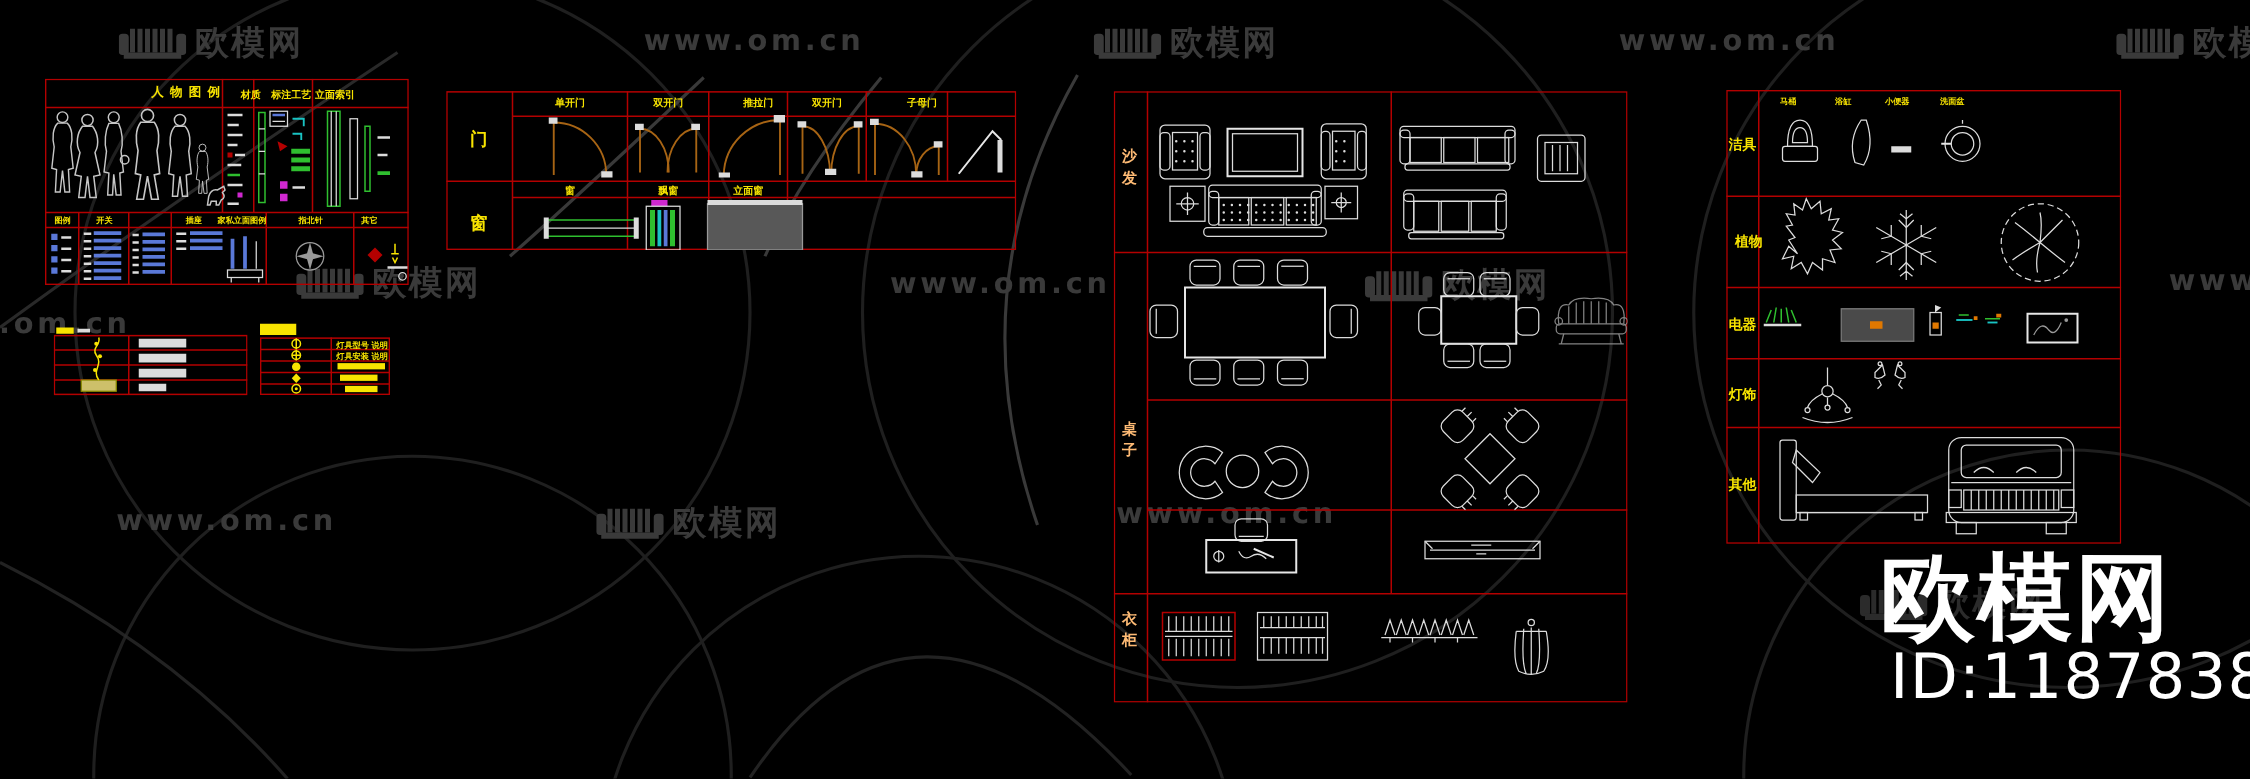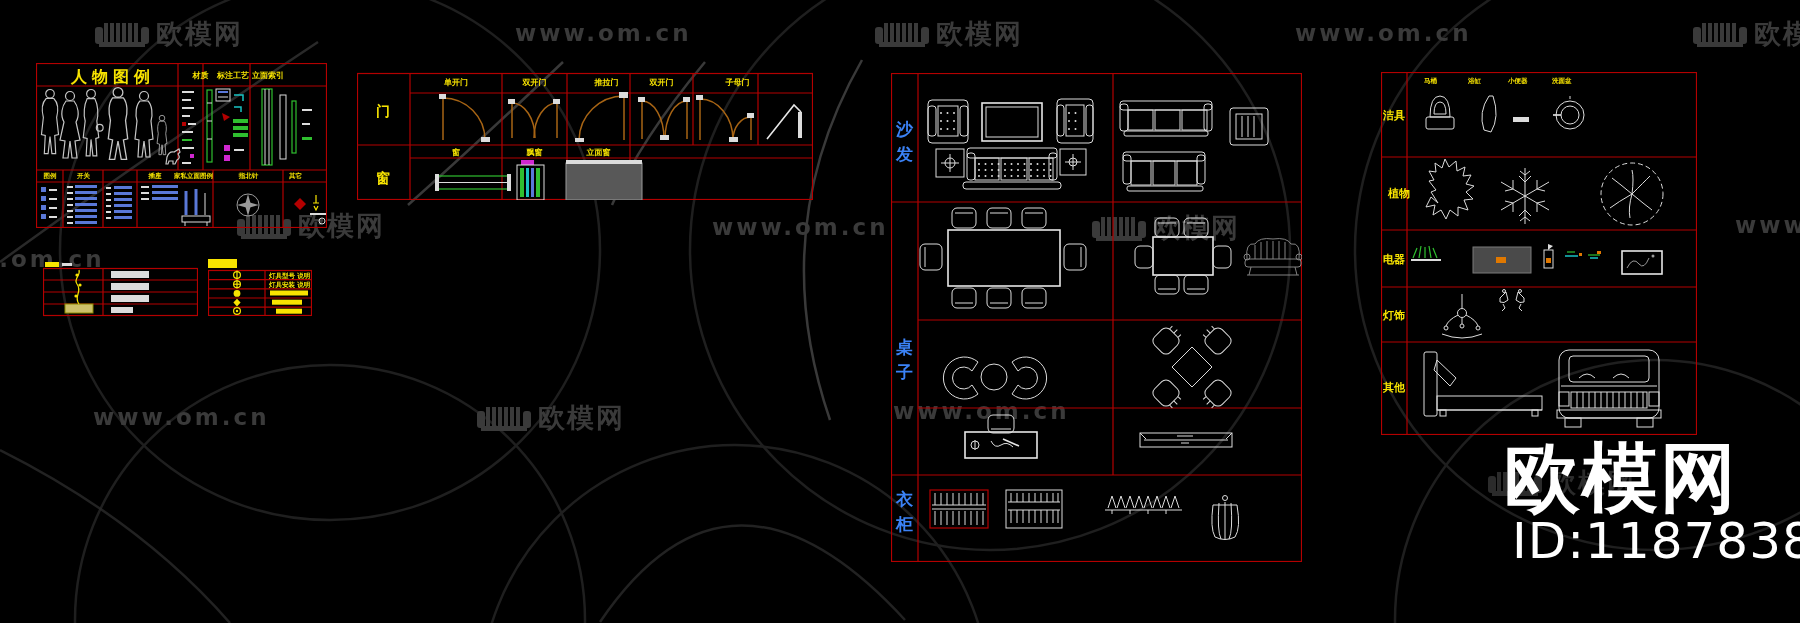--- a/index.html
+++ b/index.html
@@ -7,22 +7,22 @@
          font-family:"DejaVu Sans", sans-serif;}
   svg{display:block;}
   .abs{position:absolute;}
   
   .wm-url{position:absolute;color:#3a3a3a;font-weight:bold;font-size:23px;letter-spacing:3px;white-space:nowrap;}
   .wm-brand{position:absolute;display:flex;align-items:center;gap:7px;color:#3a3a3a;font-weight:bold;font-size:27px;letter-spacing:2px;white-space:nowrap;}
   
   .panel{position:absolute;}
   .panel>svg{position:absolute;left:0;top:0;}
   .lbl{position:absolute;color:#f8e400;font-weight:bold;white-space:nowrap;}
-  .vlbl{position:absolute;color:#3b82f6;font-weight:bold;width:15px;word-break:break-all;
-        line-height:1.45;text-align:center;font-size:17px;}
+  .vlbl{position:absolute;color:#fdba74;font-weight:bold;width:15px;word-break:break-all;
+        line-height:1.45;text-align:center;font-size:12px;}
   .tiny{font-size:8px;letter-spacing:0px;}
   .micro{font-size:6.5px;line-height:8px;}
   
   .red{stroke:#b40000;fill:none;stroke-width:1.2;}
   .redf{fill:#b40000;}
   .wht{stroke:#dcdcdc;fill:none;stroke-width:1;}
   .wht2{stroke:#e6e6e6;fill:none;stroke-width:1.6;}
   .whtf{fill:#dcdcdc;stroke:none;}
   .gry{stroke:#9a9a9a;fill:none;stroke-width:1;}
   .gryf{fill:#9a9a9a;stroke:none;}
@@ -333,21 +333,21 @@
         <path class="gryf" d="M0,-11 L3,0 0,11 -3,0 Z"></path>
         <path class="gryf" d="M-11,0 L0,-3 11,0 0,3 Z"></path>
       </g>
       <g>
         <path class="redf" d="M264,135 l6,6 -6,6 -6,-6 z"></path>
         <path class="yel" d="M280,132 v8 m-3,0 h6 m-5,3 l2,4 2,-4"></path>
         <rect class="whtf" x="274" y="150" width="16" height="2"></rect>
         <circle class="wht" cx="286" cy="158" r="3"></circle>
       </g>
     </svg>
-    <span class="lbl" style="left:35px;top:4px;width:110px;text-align:left;font-size:16px;letter-spacing:5px">人物图例</span>
+    <span class="lbl" style="left:35px;top:4px;width:110px;text-align:right;font-size:10px;letter-spacing:5px">人物图例</span>
     <span class="lbl tiny" style="left:142px;top:7px;width:45px;text-align:center">材质</span>
     <span class="lbl tiny" style="left:168px;top:7px;width:58px;text-align:center">标注工艺</span>
     <span class="lbl tiny" style="left:216px;top:7px;width:74px;">立面索引</span>
     <span class="lbl micro" style="left:1px;top:109px;width:26px;text-align:center">图例</span>
     <span class="lbl micro" style="left:28px;top:109px;width:39px;text-align:center">开关</span>
     <span class="lbl micro" style="left:102px;top:109px;width:34px;text-align:center">插座</span>
     <span class="lbl micro" style="left:138px;top:109px;width:39px;text-align:center">家私立面图例</span>
     <span class="lbl micro" style="left:178px;top:109px;width:69px;text-align:center">指北针</span>
     <span class="lbl micro" style="left:248px;top:109px;width:23px;text-align:center">其它</span>
   </div>

